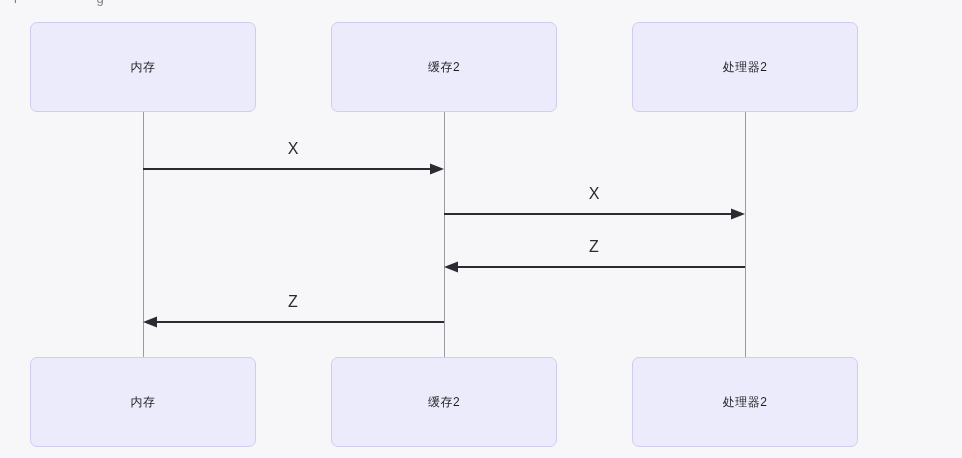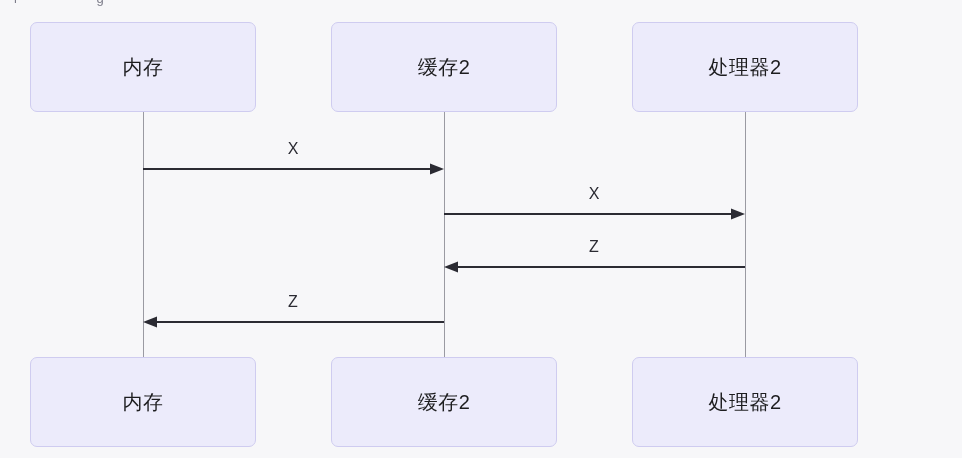--- a/index.html
+++ b/index.html
@@ -30,21 +30,21 @@
   }
   .actor-box {
     position: absolute;
     box-sizing: border-box;
     background: #ecebfb;
     border: 1px solid #cfccf0;
     border-radius: 7px;
     display: flex;
     align-items: center;
     justify-content: center;
-    font-size: 20px;
+    font-size: 12px;
     color: #1d1d1f;
     letter-spacing: 0.5px;
   }
   .lifeline {
     position: absolute;
     width: 1px;
     background: #9a9aa2;
   }
   .msg-label {
     position: absolute;

